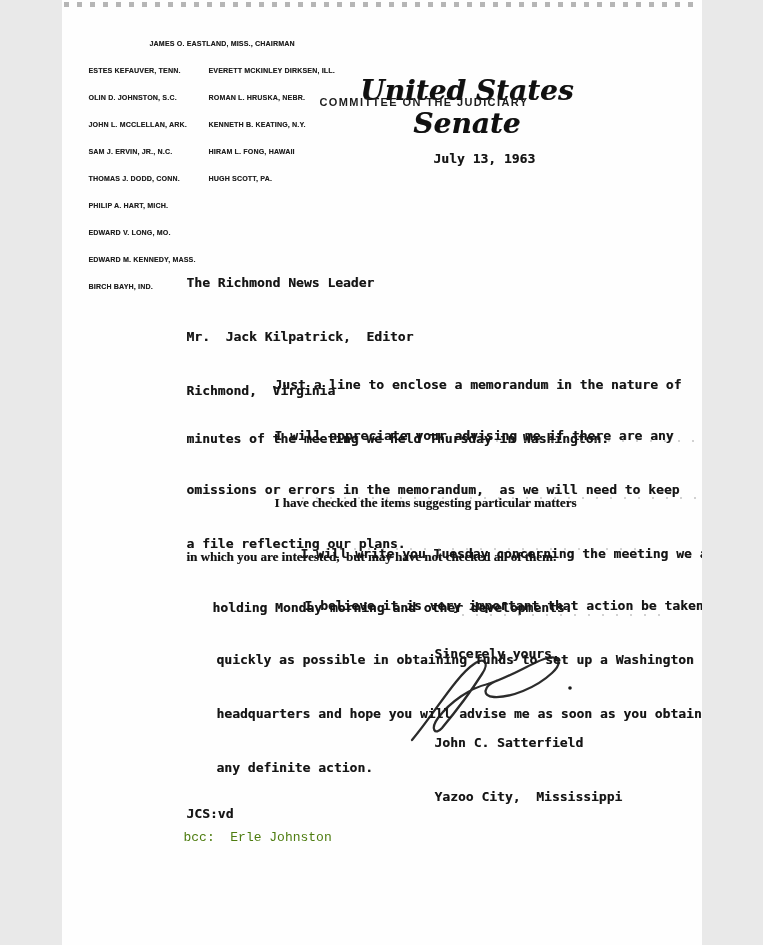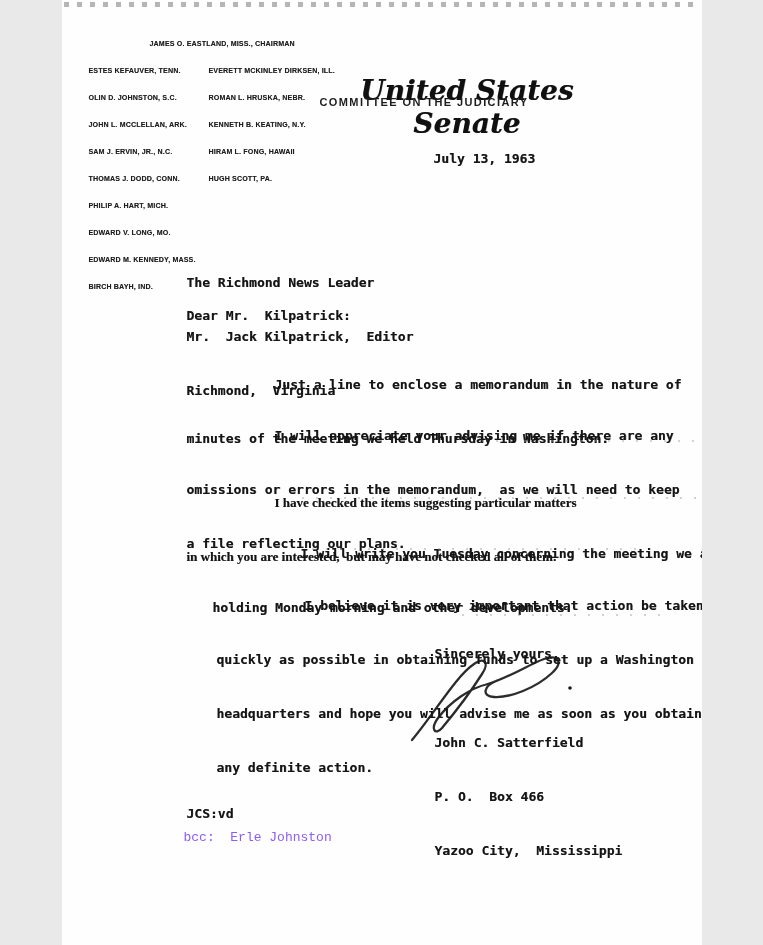--- a/index.html
+++ b/index.html
@@ -32,21 +32,21 @@
     font-size:11px;letter-spacing:1.4px;color:#1d1d1d;
   }
   
   .type{
     position:absolute;
     font-family:"DejaVu Sans Mono","Liberation Mono",monospace;
     font-weight:bold;font-size:13px;line-height:18px;color:#151515;
     white-space:pre;text-shadow:.3px .3px 0 rgba(0,0,0,.5);
   }
   .type .indent{padding-left:88px;}
-  .light{font-weight:normal;color:#8b5cf6;text-shadow:none;
+  .light{font-weight:normal;color:#4d7c0f;text-shadow:none;
     font-family:"Liberation Mono",monospace;}
   
   .sig{position:absolute;left:342px;top:652px;}
   
   .artifact{
     position:absolute;height:2px;opacity:.45;
     background:repeating-linear-gradient(90deg,#9b9b9b 0 2px,transparent 2px 14px);
   }
 </style>
 </head>
@@ -82,21 +82,20 @@
   <div class="committee-line">COMMITTEE ON THE JUDICIARY</div>
 
   <div class="type" style="left:372px;top:150px;">July 13, 1963</div>
 
   <div class="type" style="left:125px;top:238px;">
     <div>The Richmond News Leader</div>
     <div>Mr.  Jack Kilpatrick,  Editor</div>
     <div>Richmond,  Virginia</div>
   </div>
 
-  <div class="type" style="left:125px;top:307px;">Dear Mr.  Kilpatrick:</div>
 
   <div class="type" style="left:125px;top:340px;">
     <div class="indent">Just a line to enclose a memorandum in the nature of</div>
     <div>minutes of the meeting we held Thursday in Washington.</div>
   </div>
 
   <div class="type" style="left:125px;top:391px;">
     <div class="indent">I will appreciate your advising me if there are any</div>
     <div>omissions or errors in the memorandum,  as we will need to keep</div>
     <div>a file reflecting our plans.</div>
@@ -124,21 +123,20 @@
   <svg class="sig" width="240" height="92" viewBox="0 0 240 92">
     <g fill="none" stroke="#1a1a1a" stroke-width="2.3" stroke-linecap="round" opacity="0.92">
       <path d="M8 88 C 30 62, 52 24, 70 12 C 80 5, 86 10, 78 22 C 64 44, 48 64, 38 76 C 31 84, 26 77, 34 66 C 46 50, 66 36, 84 32"></path>
       <path d="M84 32 C 104 26, 126 12, 140 7 C 154 2, 160 10, 148 21 C 132 36, 106 46, 90 45 C 77 44, 80 34, 92 29"></path>
     </g>
     <circle cx="166" cy="36" r="1.8" fill="#1a1a1a"></circle>
   </svg>
 
   <div class="type" style="left:373px;top:698px;">
     <div>John C. Satterfield</div>
-    <div>P. O.  Box 466</div>
     <div>Yazoo City,  Mississippi</div>
   </div>
 
   <div class="type" style="left:125px;top:805px;">JCS:vd</div>
 
   <div class="type light" style="left:122px;top:829px;">bcc:  Erle Johnston</div>
 
   <div class="artifact" style="left:420px;top:440px;width:220px;"></div>
   <div class="artifact" style="left:240px;top:497px;width:400px;"></div>
   <div class="artifact" style="left:250px;top:548px;width:330px;"></div>

